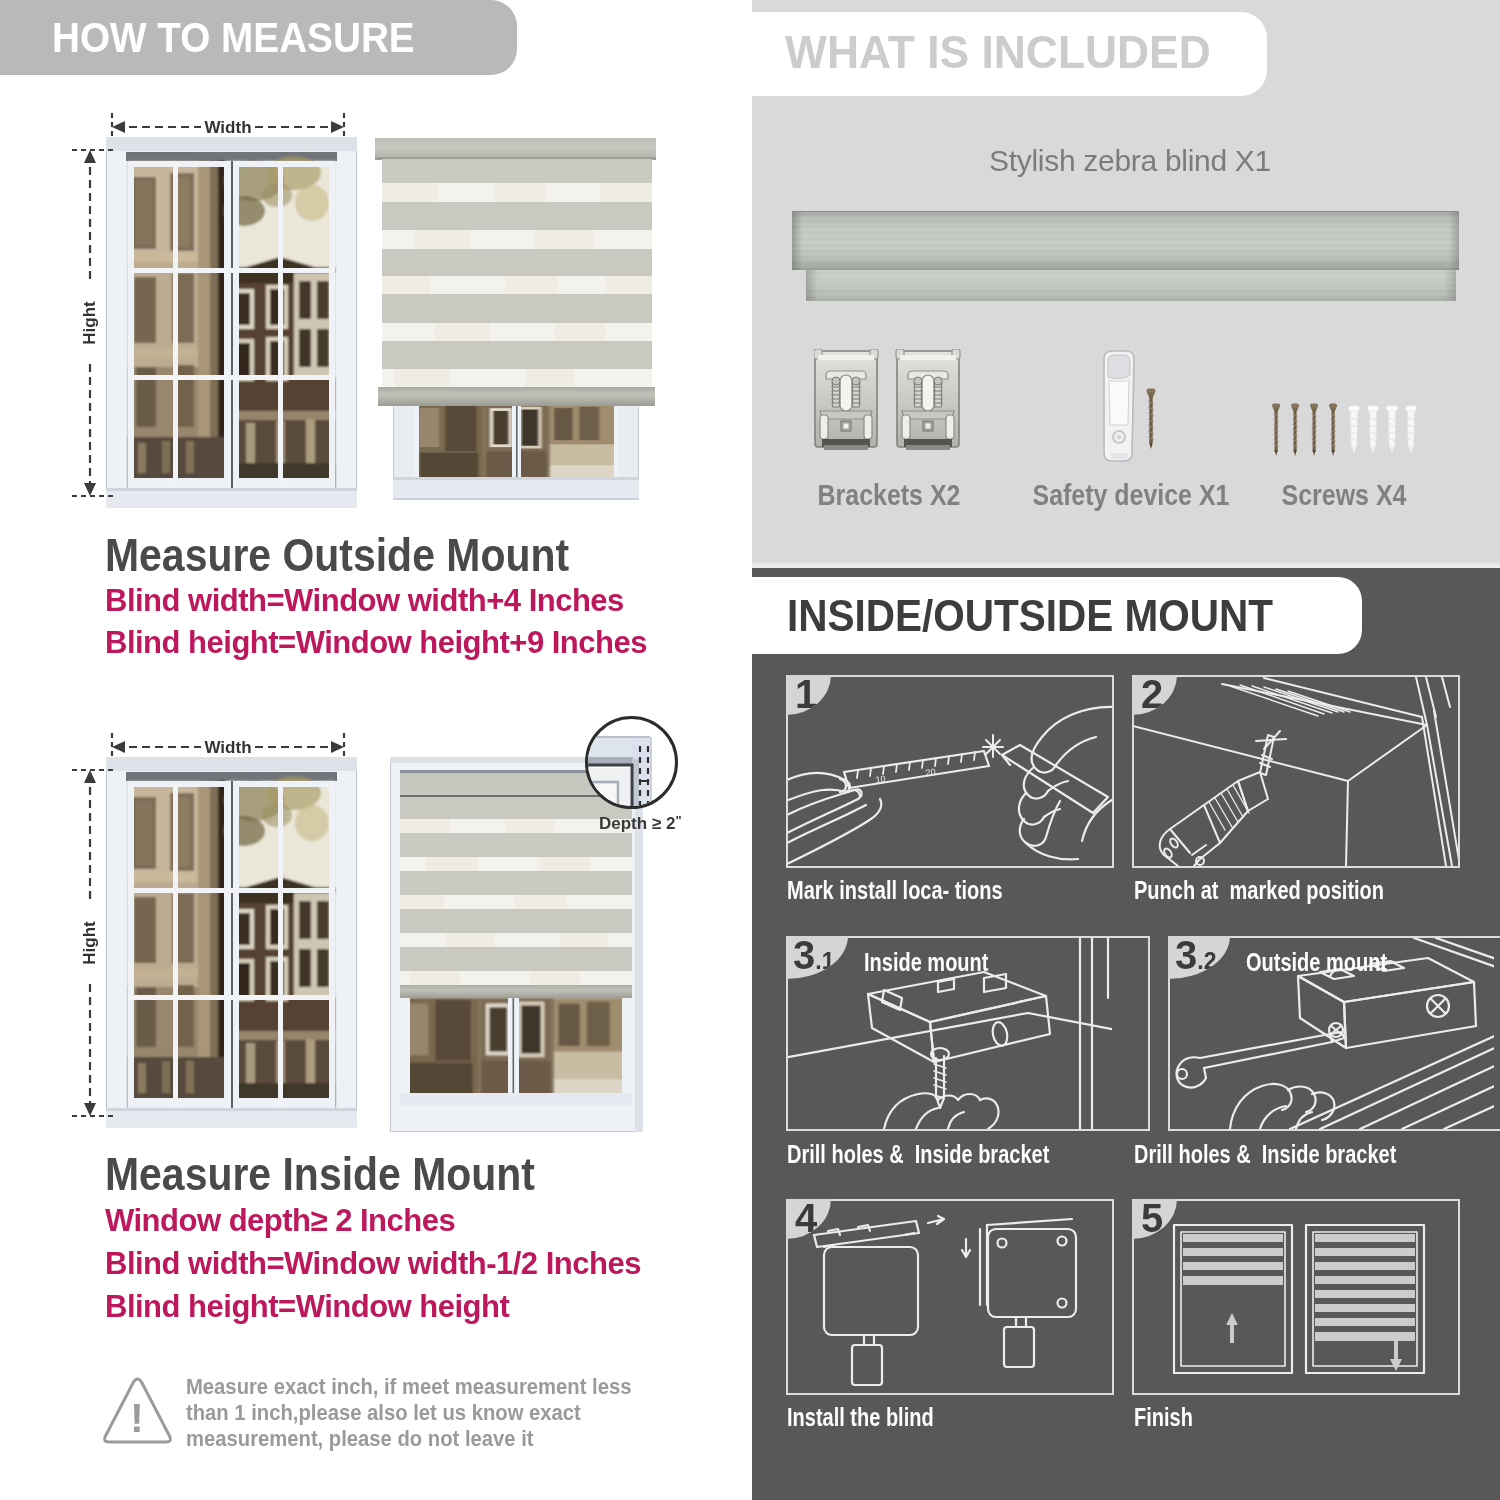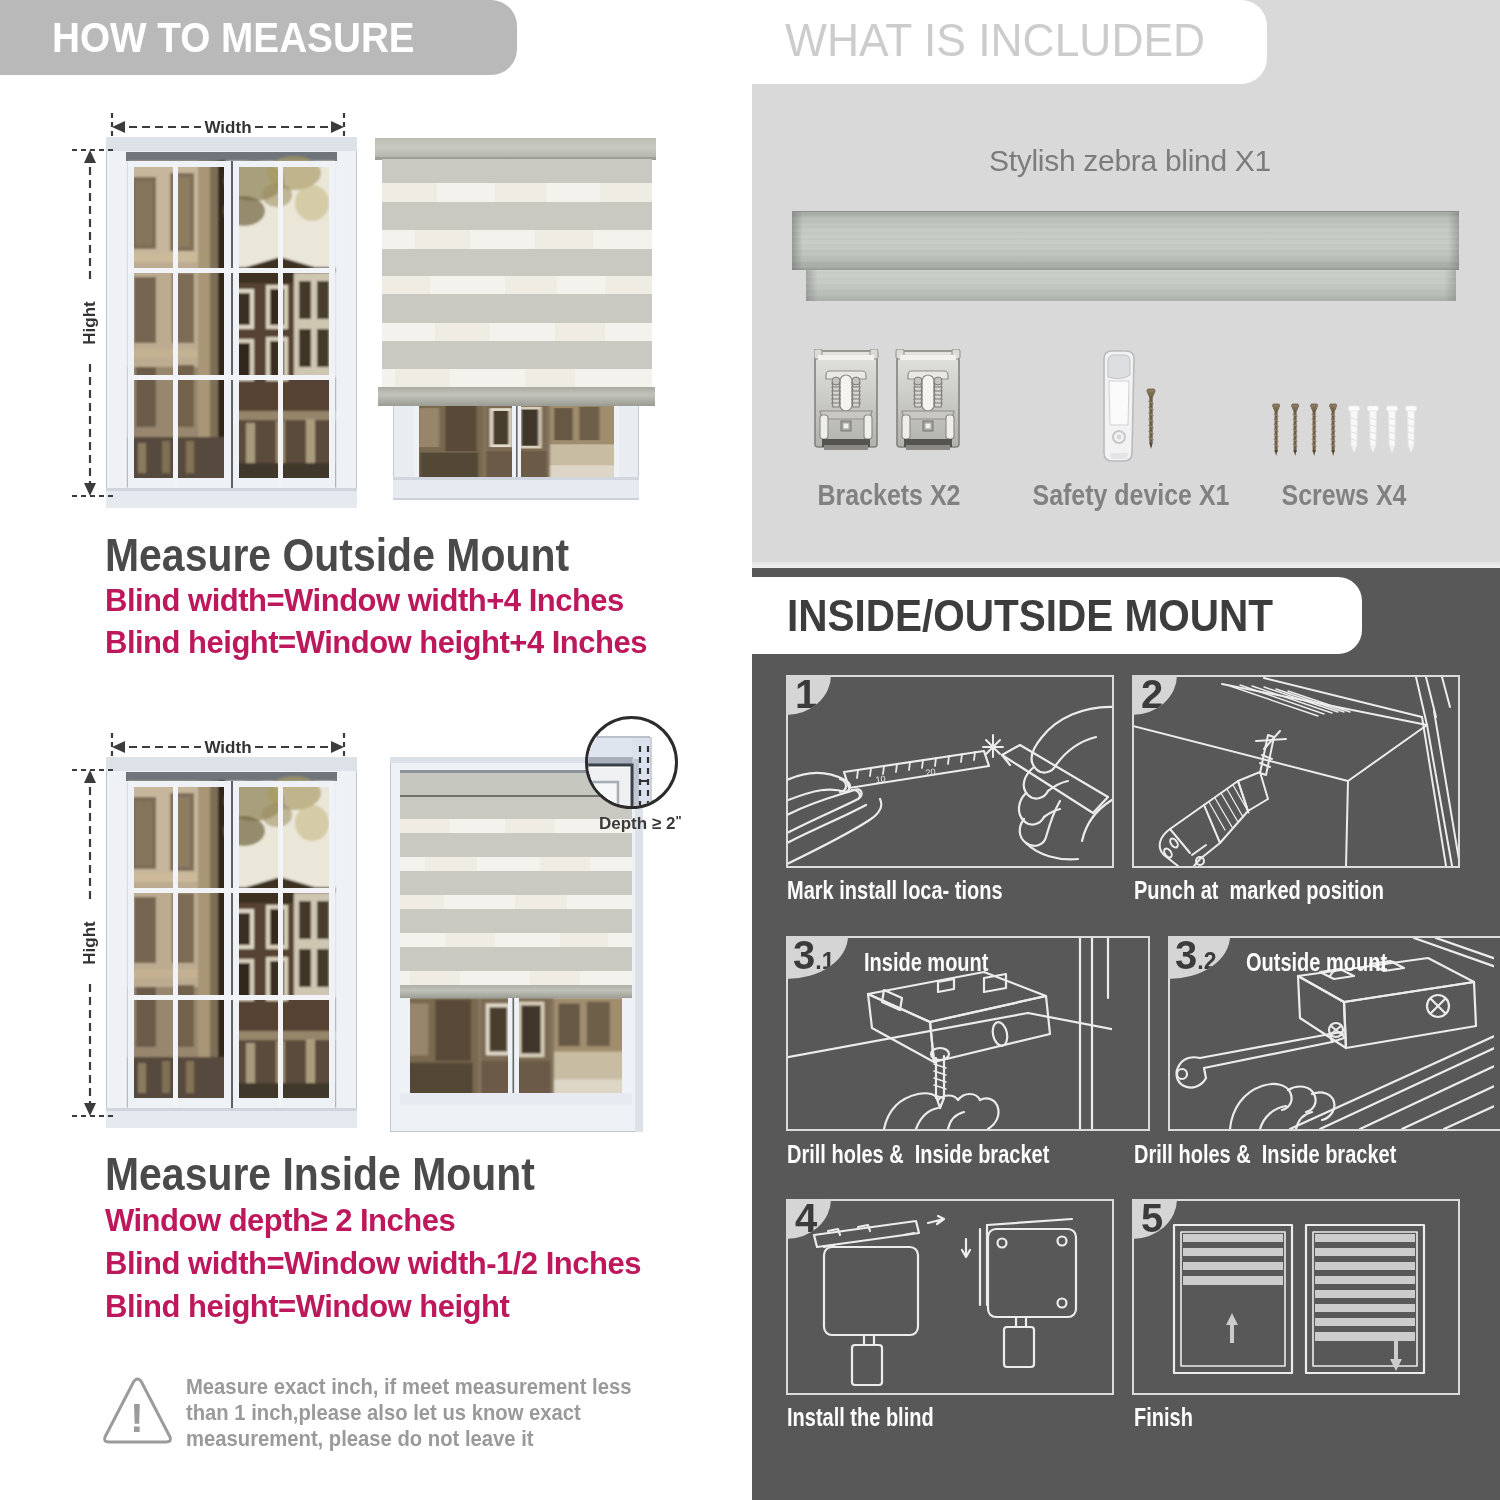--- a/index.html
+++ b/index.html
@@ -325,36 +325,36 @@
     </g>
     <path d="M52,62 l8,0" stroke="#2f2f2f" stroke-width="2"></path>
   </svg>
 </div>
 <div class="bx" style="left:599px;top:813px;font-weight:bold;font-size:17px;color:#3a3a3a;letter-spacing:0">Depth ≥ 2<span style="font-size:13px;vertical-align:4px">"</span></div>
 
 <div class="bx" style="left:0;top:14;width:517px;height:75px;background:#b9b9b9;border-radius:0 26px 26px 0;color:#fff;font-weight:bold;font-size:43px;line-height:75px;padding-left:52px"><span style="display:inline-block;transform:scaleX(0.9);transform-origin:left center">HOW TO MEASURE</span></div>
 
 <div class="bx h2" style="left:105px;top:528px">Measure Outside Mount</div>
 <div class="bx sub" style="left:105px;top:583px">Blind width=Window width+4 Inches</div>
-<div class="bx sub" style="left:105px;top:625px">Blind height=Window height+4 Inches</div>
+<div class="bx sub" style="left:105px;top:625px">Blind height=Window height+9 Inches</div>
 
 <div class="bx h2" style="left:105px;top:1147px">Measure Inside Mount</div>
 <div class="bx sub" style="left:105px;top:1203px">Window depth≥ 2 Inches</div>
 <div class="bx sub" style="left:105px;top:1246px">Blind width=Window width-1/2 Inches</div>
 <div class="bx sub" style="left:105px;top:1289px">Blind height=Window height</div>
 
 <svg class="bx" style="left:100px;top:1376px" width="76" height="74" viewBox="0 0 76 74">
   <path d="M33.5,7 L5,62 Q3,67 9,67 L66,67 Q72,67 70,62 L41.5,7 Q37.5,1 33.5,7 Z" fill="none" stroke="#9b9b9b" stroke-width="3" stroke-linejoin="round" transform="translate(0,-1)"></path>
   <text x="37" y="56" font-size="40" font-weight="bold" fill="#9b9b9b" text-anchor="middle" font-family="Liberation Sans,sans-serif">!</text>
 </svg>
 <div class="bx" style="left:186px;top:1374px;font-weight:bold;color:#9a9a9a;font-size:22px;line-height:26px;transform:scaleX(0.92);transform-origin:left top">Measure exact inch, if meet measurement less<br>than 1 inch,please also let us know exact<br>measurement, please do not leave it</div>
 
 <div class="bx" style="left:752px;top:0;width:748px;height:562px;background:#d9d9d9"></div>
 <div class="bx" style="left:752px;top:562px;width:748px;height:6px;background:linear-gradient(180deg,#e2e2e2,#efefef)"></div>
-<div class="bx" style="left:752px;top:0;width:515px;height:84px;background:#fff;border-radius:0 26px 26px 0;color:#cccccc;font-weight:normal;font-size:46px;line-height:80px;padding-left:33px"><span style="display:inline-block;transform:scaleX(0.965);transform-origin:left center">WHAT IS INCLUDED</span></div>
+<div class="bx" style="left:752px;top:12px;width:515px;height:84px;background:#fff;border-radius:0 26px 26px 0;color:#cccccc;font-weight:bold;font-size:46px;line-height:80px;padding-left:33px"><span style="display:inline-block;transform:scaleX(0.965);transform-origin:left center">WHAT IS INCLUDED</span></div>
 <div class="bx" style="left:756px;top:144px;width:748px;text-align:center;font-weight:normal;font-size:30px;color:#7c7c7c;letter-spacing:-0.3px">Stylish zebra blind X1</div>
 
 <div class="bx" style="left:792px;top:211px;width:667px;height:59px;background:repeating-linear-gradient(180deg,rgba(255,255,255,0.05) 0 1px,rgba(70,74,69,0.025) 2px 4px,rgba(255,255,255,0) 4px 6px),linear-gradient(90deg,rgba(110,114,109,0.55) 0,rgba(110,114,109,0) 1.6%,rgba(110,114,109,0) 98.4%,rgba(110,114,109,0.45) 100%),linear-gradient(180deg,#a2a6a0 0,#b9bdb7 10%,#c5c9c3 30%,#c8ccc6 55%,#bcc0ba 78%,#a4a8a2 96%,#989c96 100%);border-top:1px solid #8b8f89"></div>
 <div class="bx" style="left:806px;top:270px;width:650px;height:31px;background:repeating-linear-gradient(180deg,rgba(255,255,255,0.05) 0 1px,rgba(70,74,69,0.02) 2px 4px,rgba(255,255,255,0) 4px 6px),linear-gradient(90deg,rgba(120,124,119,0.5) 0,rgba(120,124,119,0) 1.8%,rgba(120,124,119,0) 98.2%,rgba(120,124,119,0.42) 100%),linear-gradient(180deg,#cbcfc9 0,#c6cac4 45%,#b3b7b1 90%,#a6aaa4 100%)"></div>
 
 <svg class="bx" style="left:814px;top:349px" width="150" height="108" viewBox="0 0 150 108">
   <defs>
     <linearGradient id="met" x1="0" y1="0" x2="0" y2="1">
       <stop offset="0" stop-color="#e3e3e0"></stop>
         <stop offset="0.5" stop-color="#cacac6"></stop>

